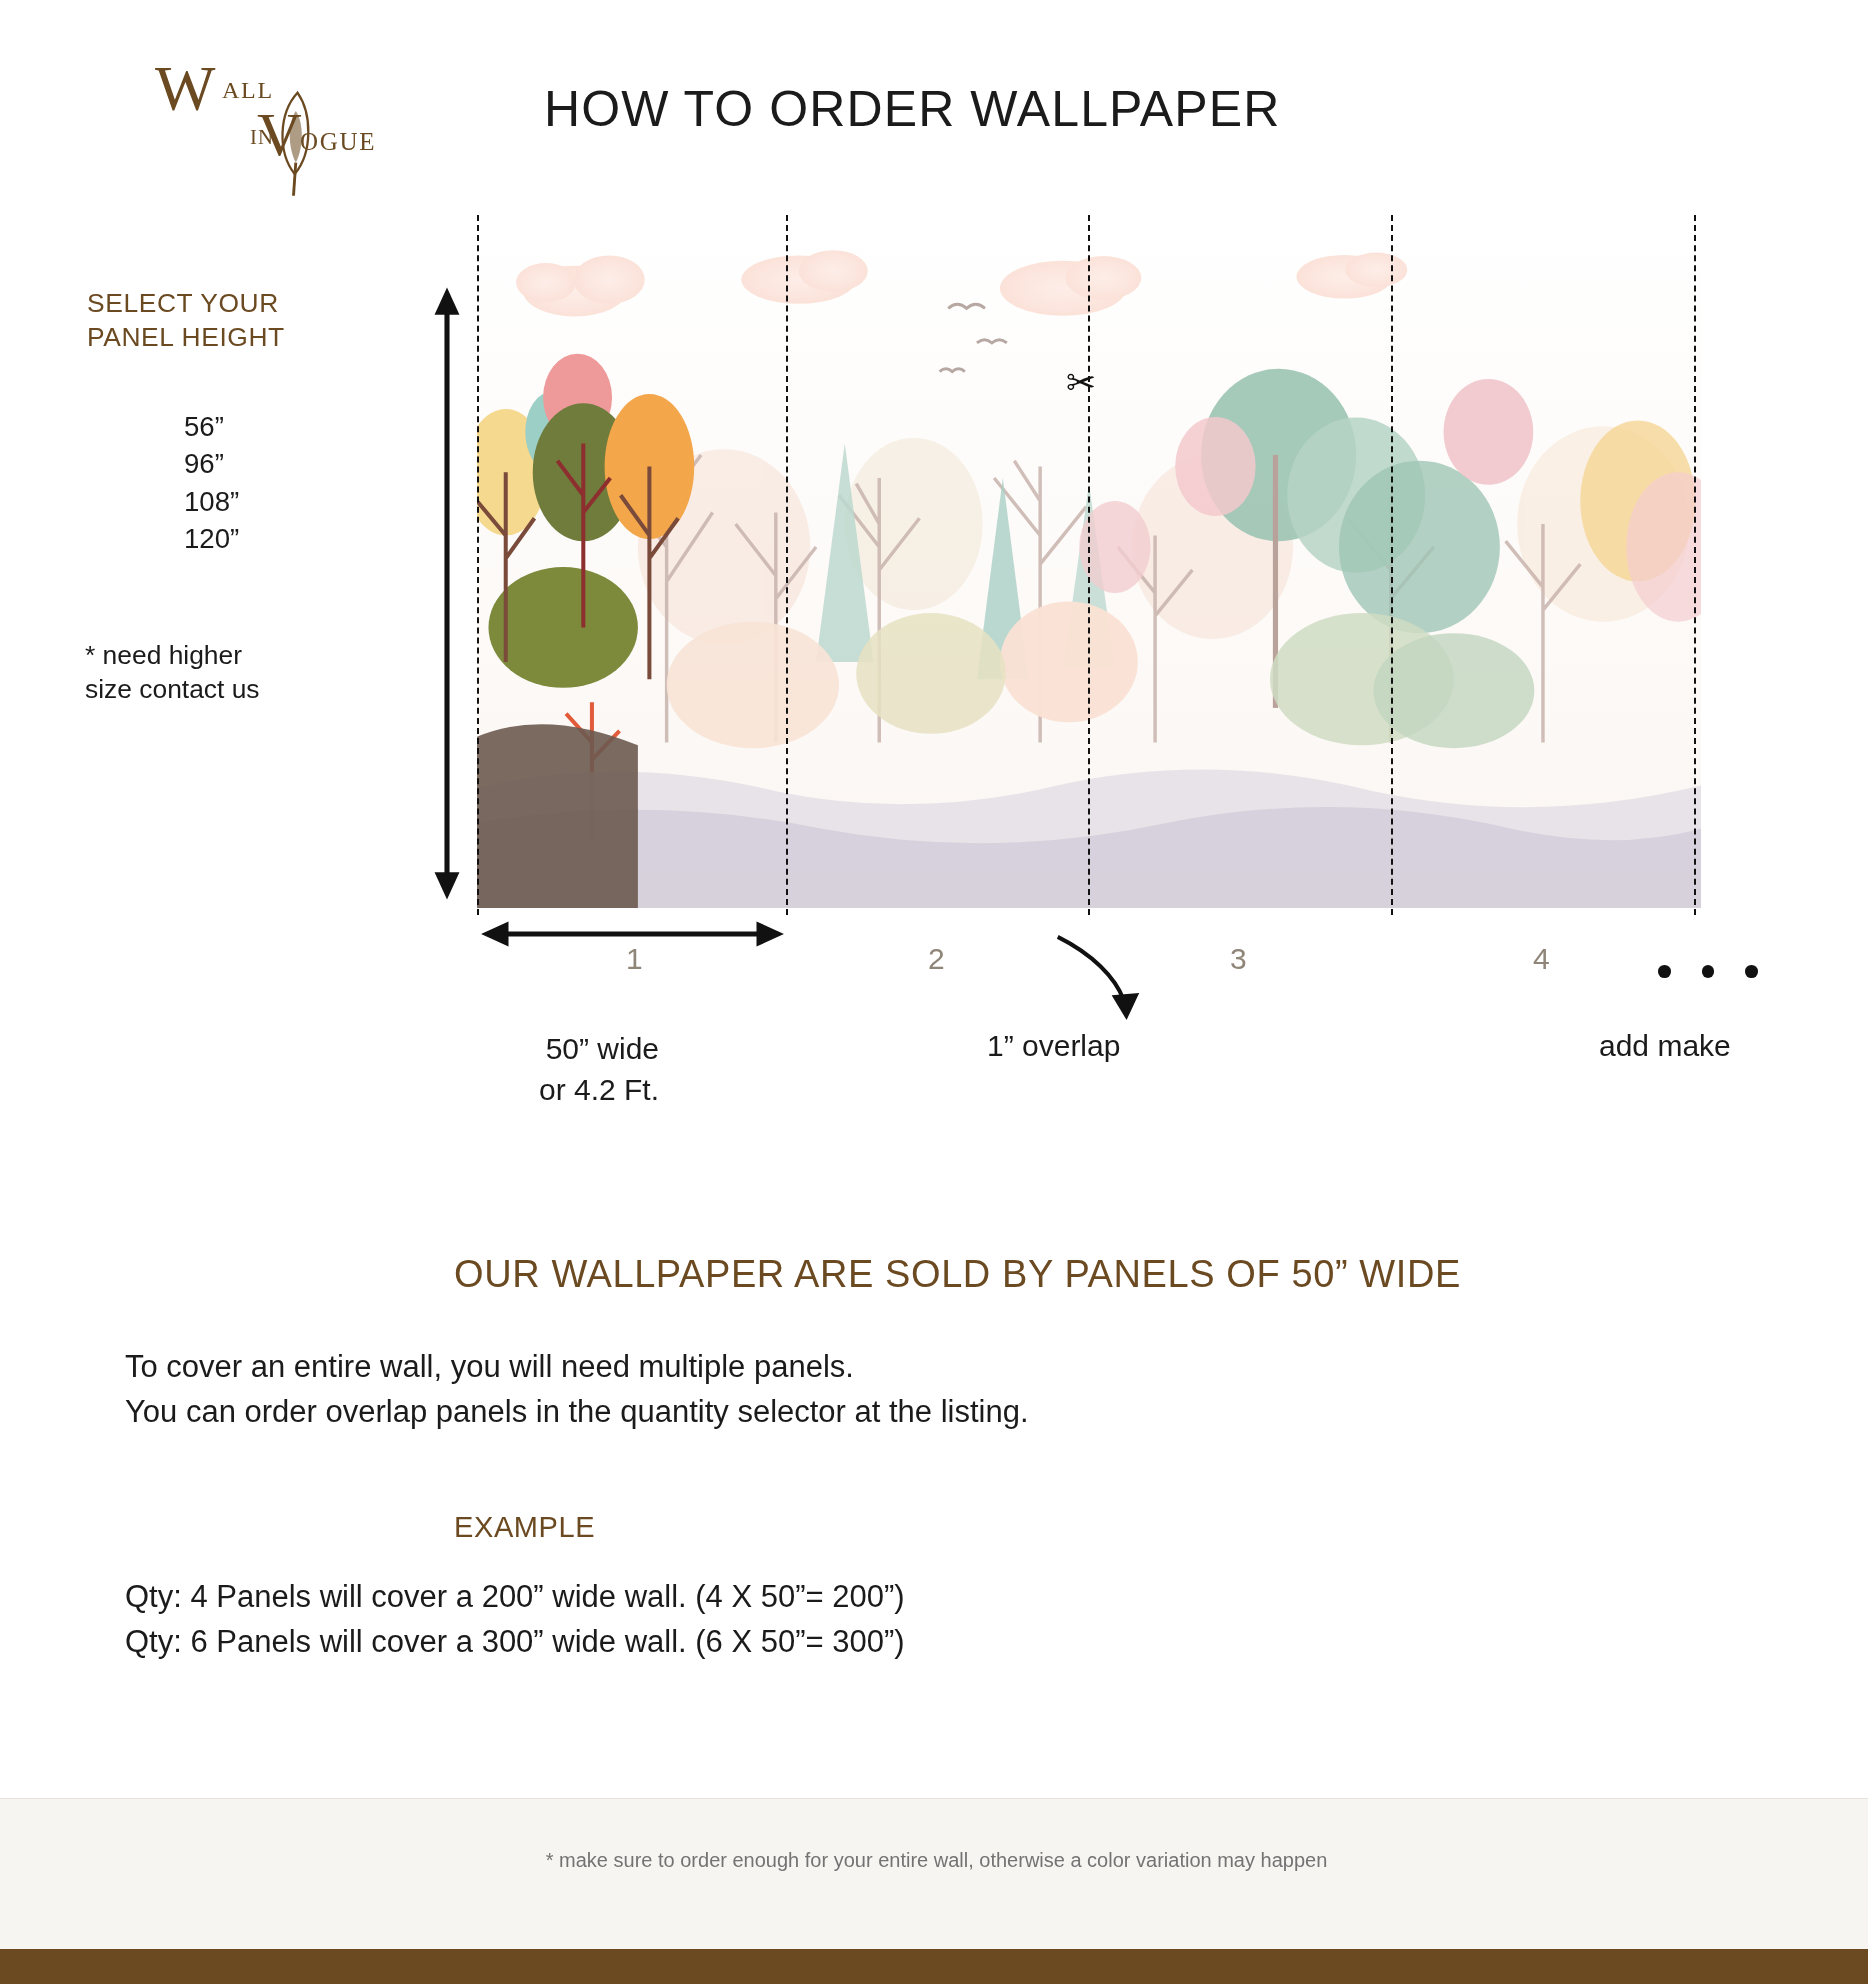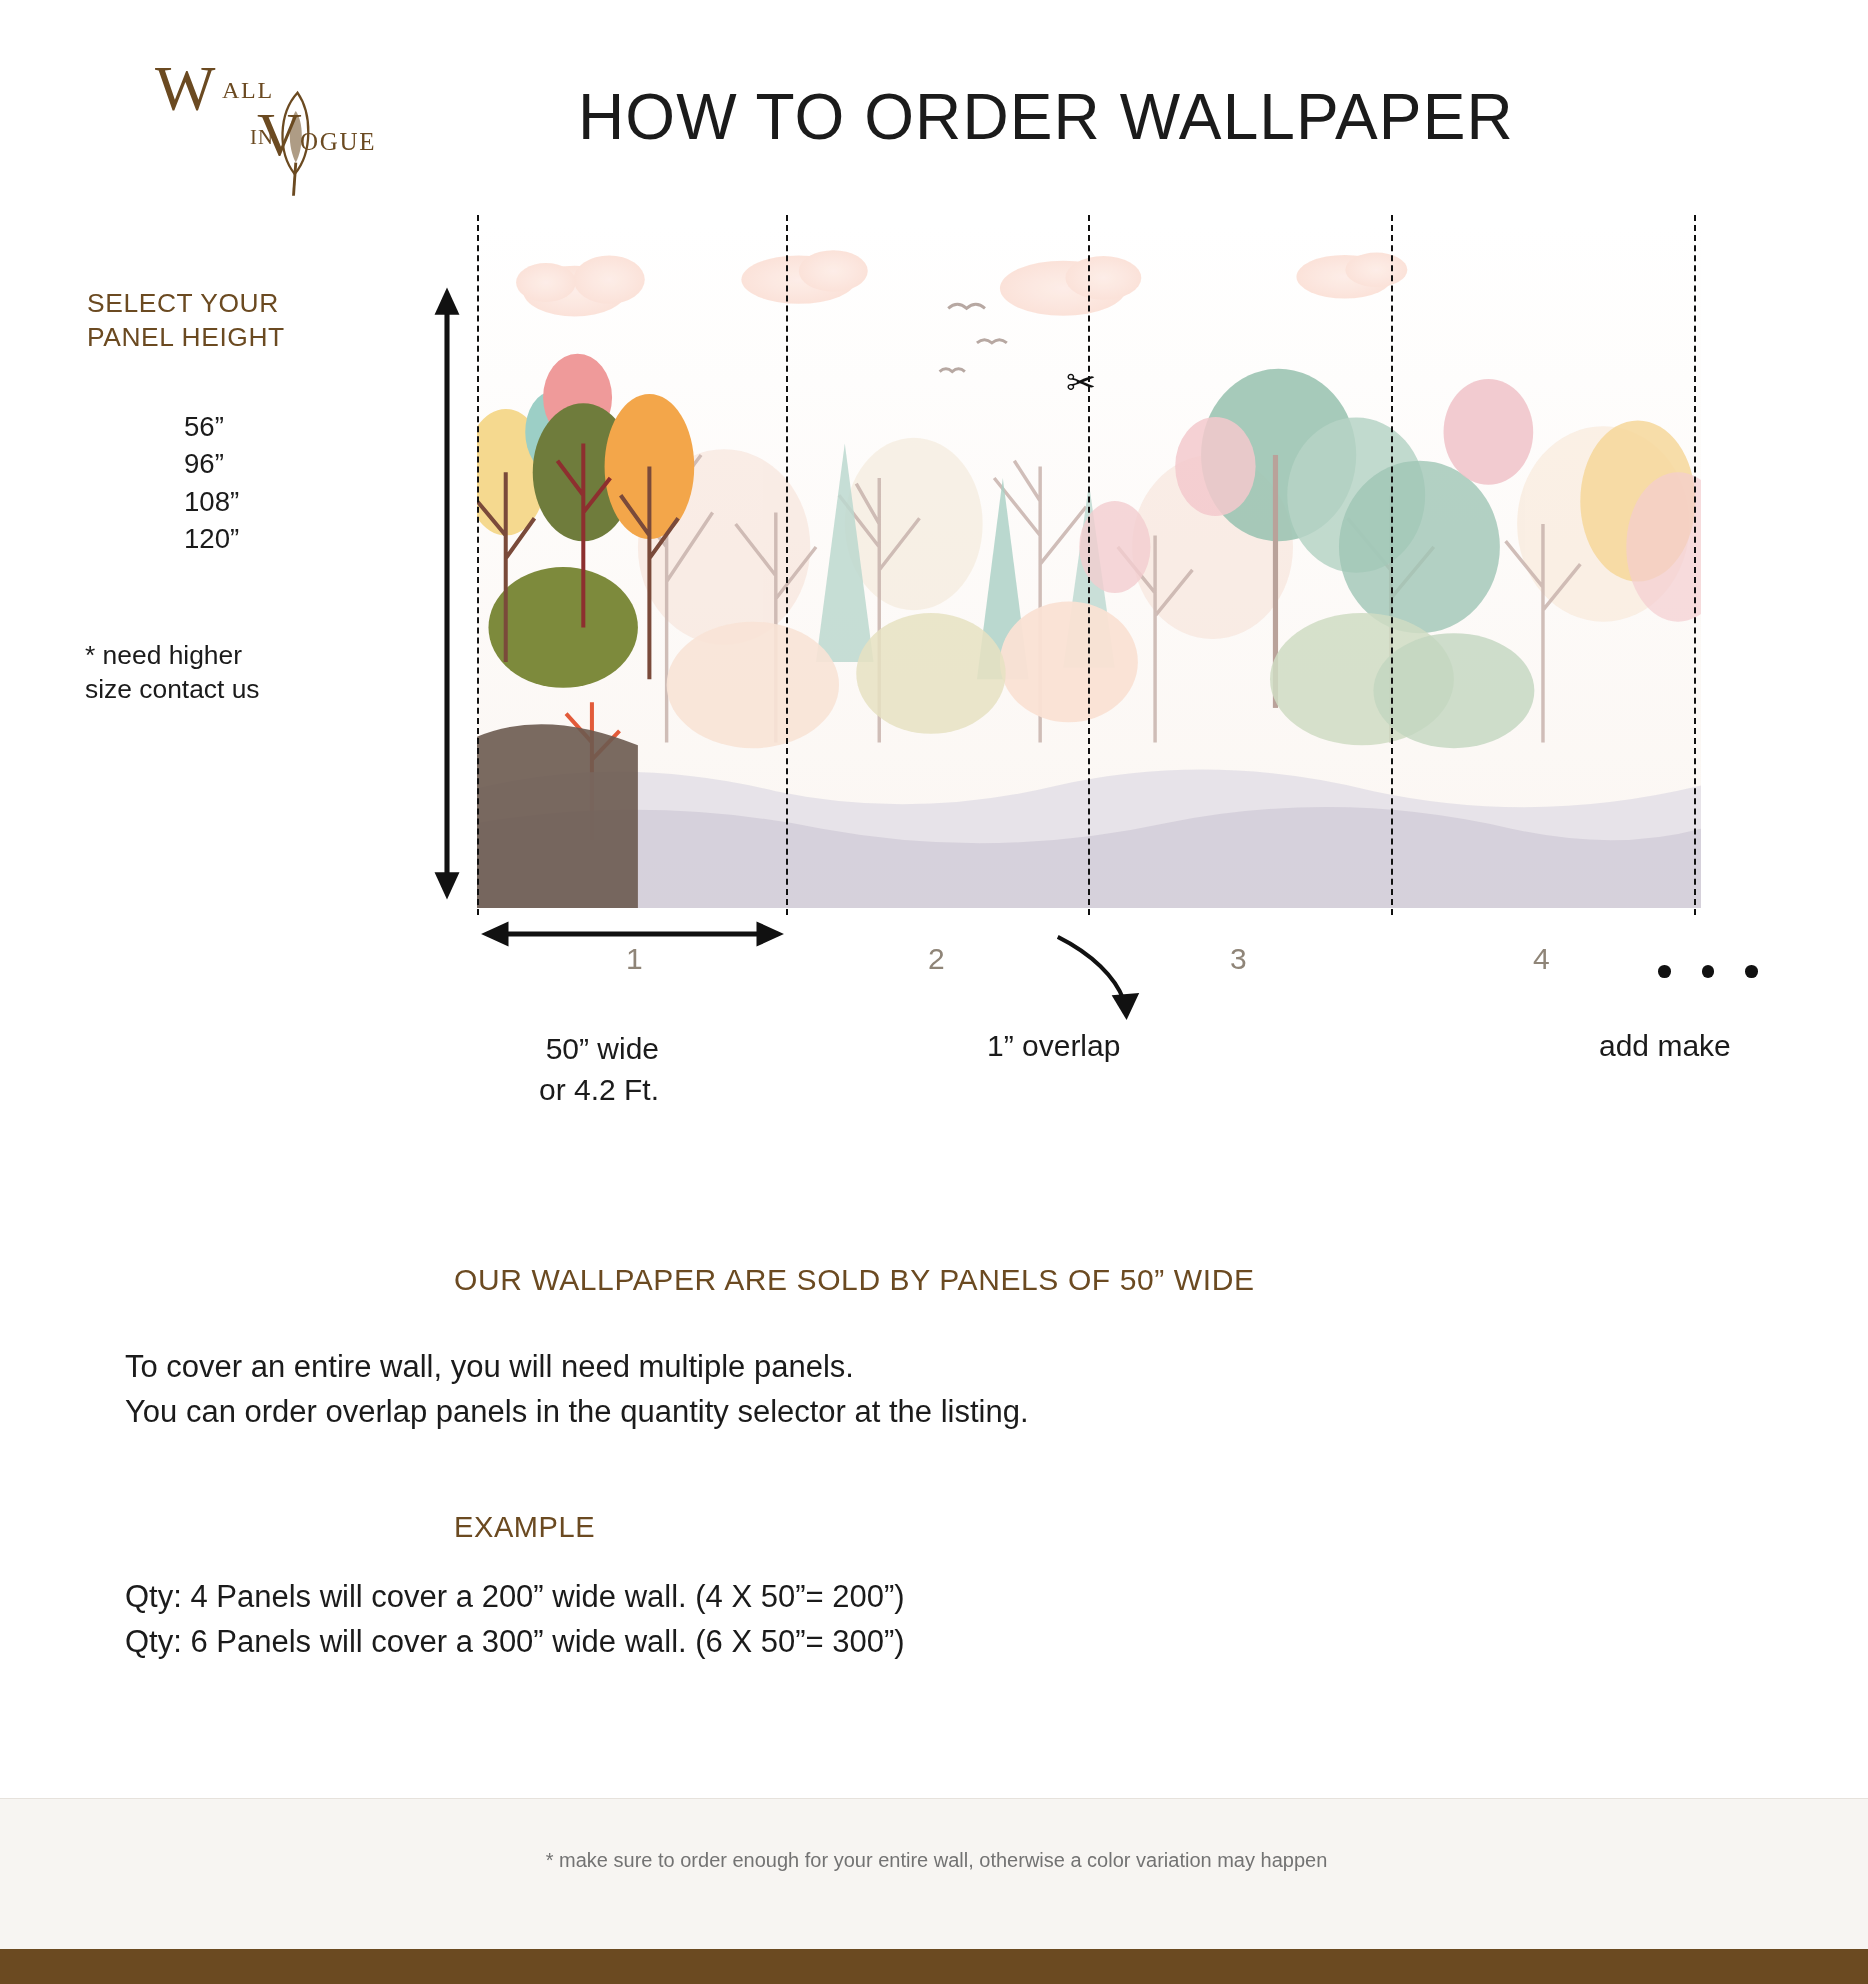--- a/index.html
+++ b/index.html
@@ -74,23 +74,23 @@
     position: absolute;
     left: 118px;
     top: 52px;
     width: 63px;
     height: 109px;
   }
 
   
   #main-title {
     position: absolute;
-    left: 578px;
+    left: 544px;
     top: 80px;
-    font-size: 64px;
+    font-size: 50px;
     font-weight: 300;
     letter-spacing: 1.1px;
     color: #1b1b1b;
     white-space: nowrap;
   }
 
   
   #select-height-label {
     position: absolute;
     left: 87px;
@@ -225,24 +225,23 @@
     border-radius: 50%;
     background: #111;
     margin-right: 31px;
   }
 
   
   #sold-by {
     position: absolute;
     left: 454px;
     top: 1253px;
-    font-size: 30px;
+    font-size: 38px;
     letter-spacing: 0.6px;
     color: #6b4a21;
-    margin-top: 10px;
   }
   #cover-text {
     position: absolute;
     left: 125px;
     top: 1345px;
     font-size: 31px;
     line-height: 1.45;
     color: #1b1b1b;
   }
   #example-label {

